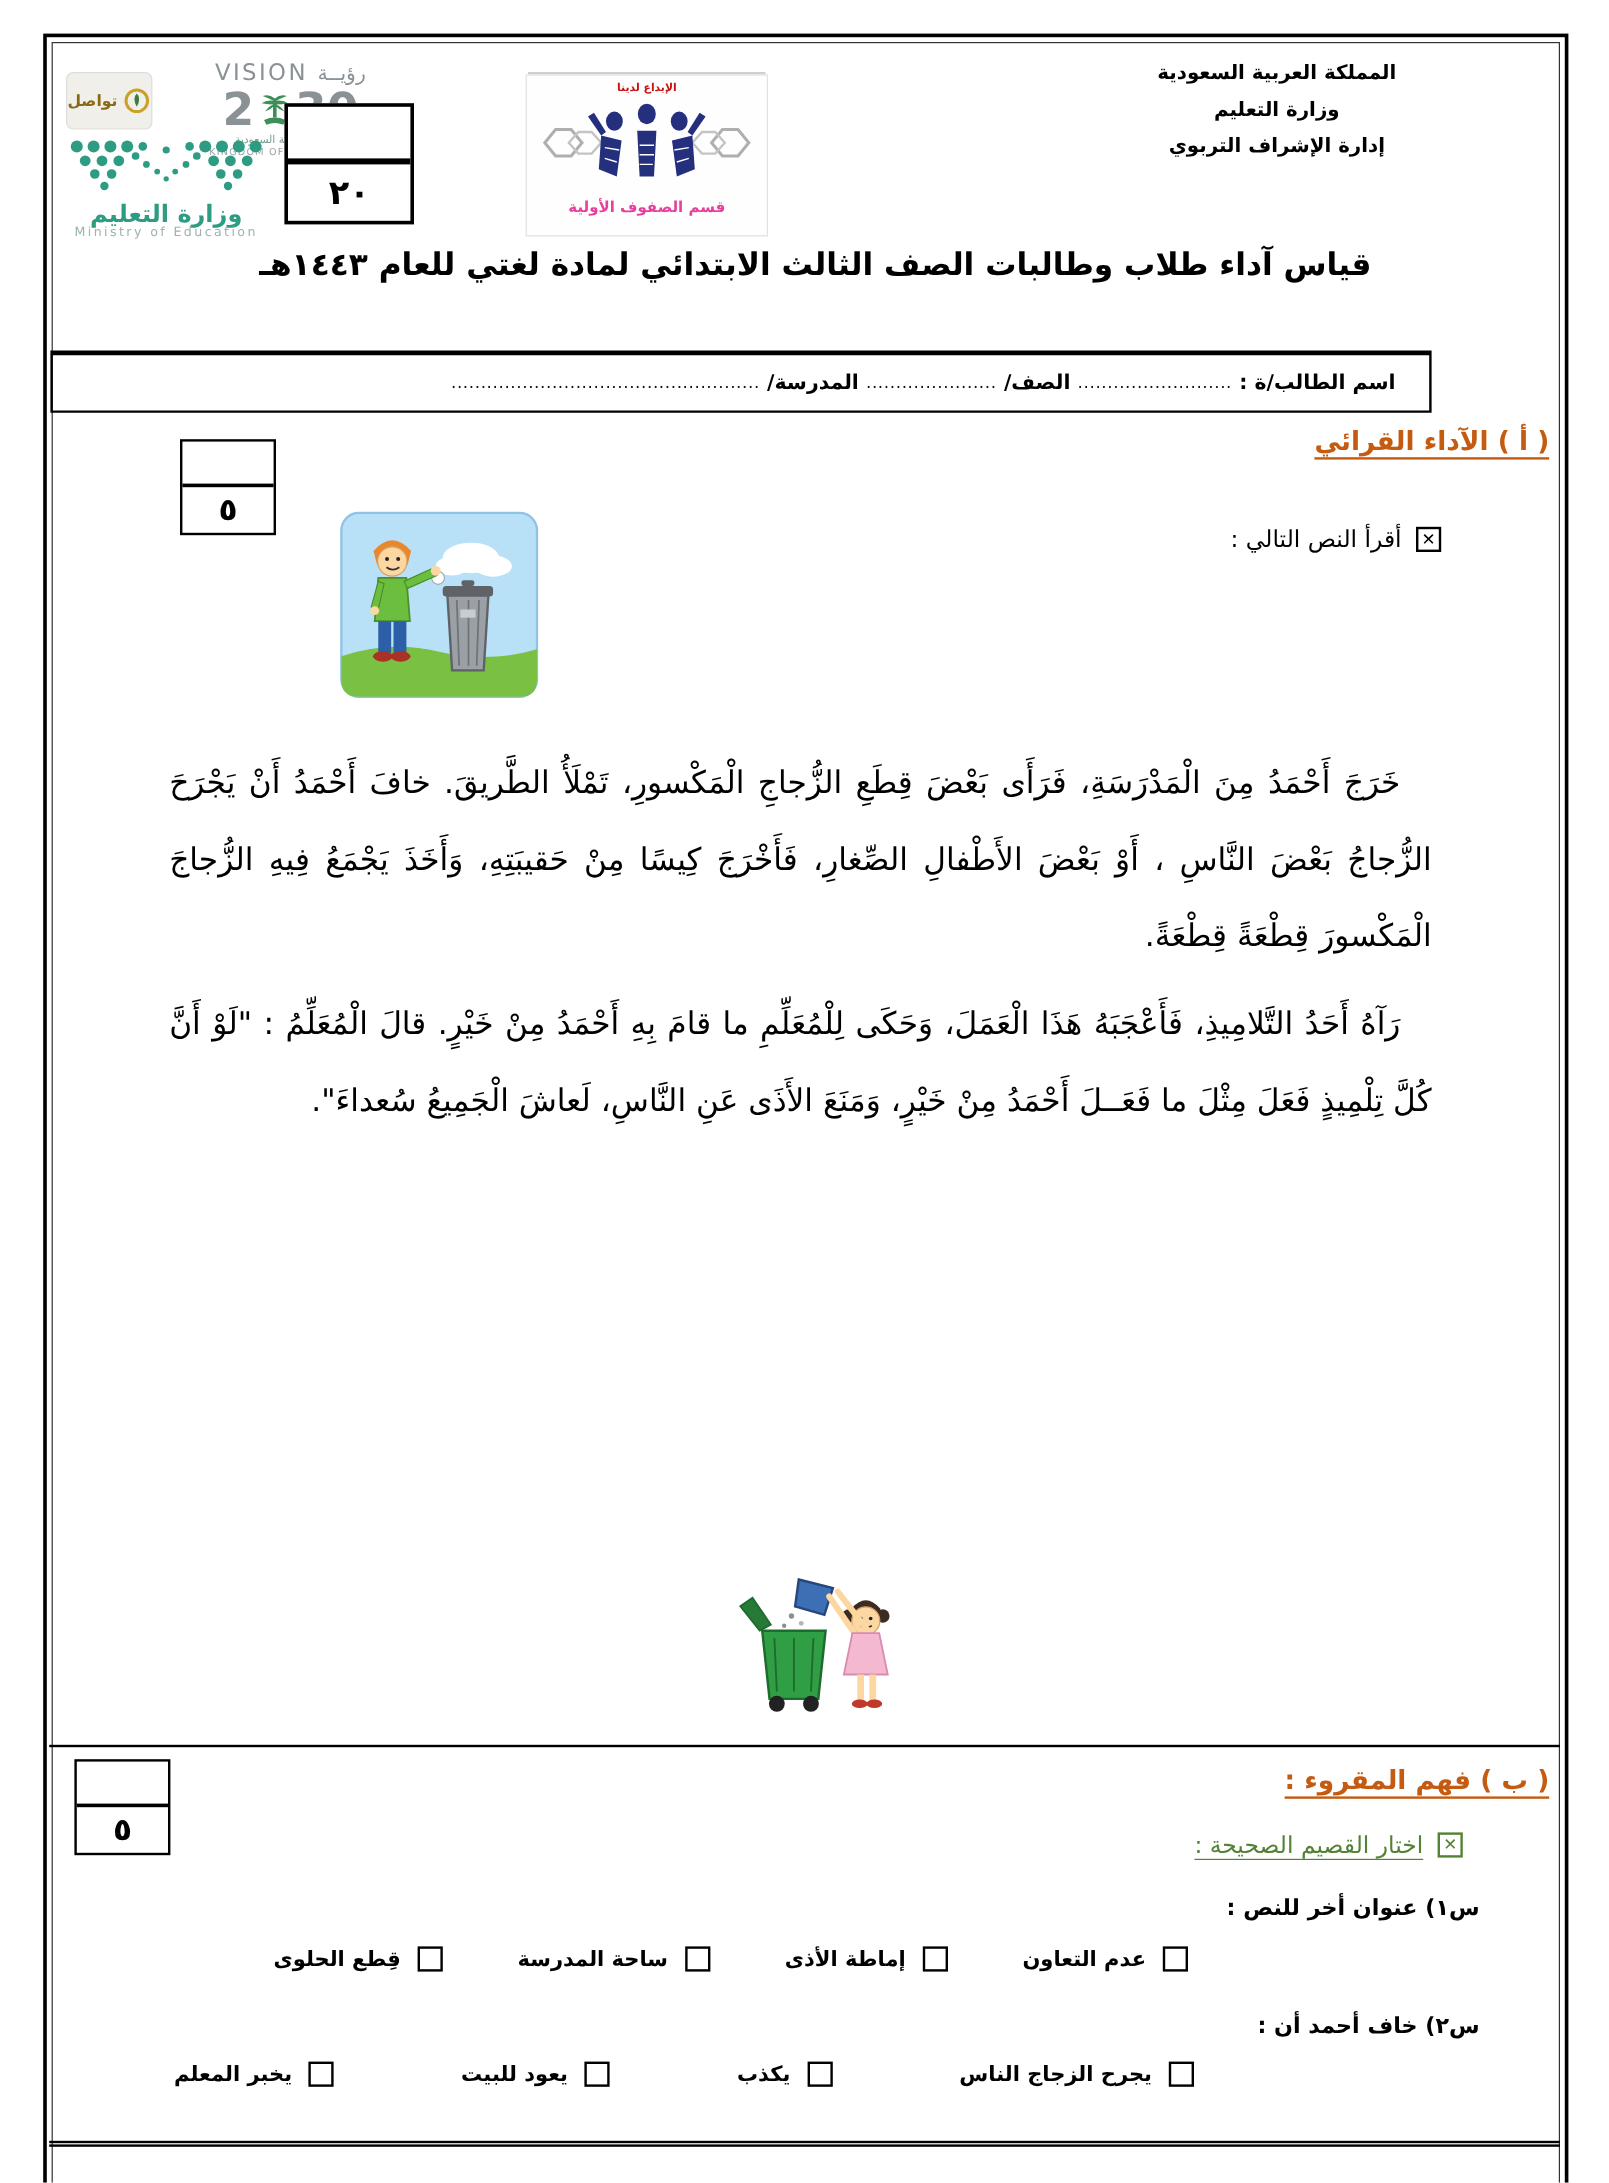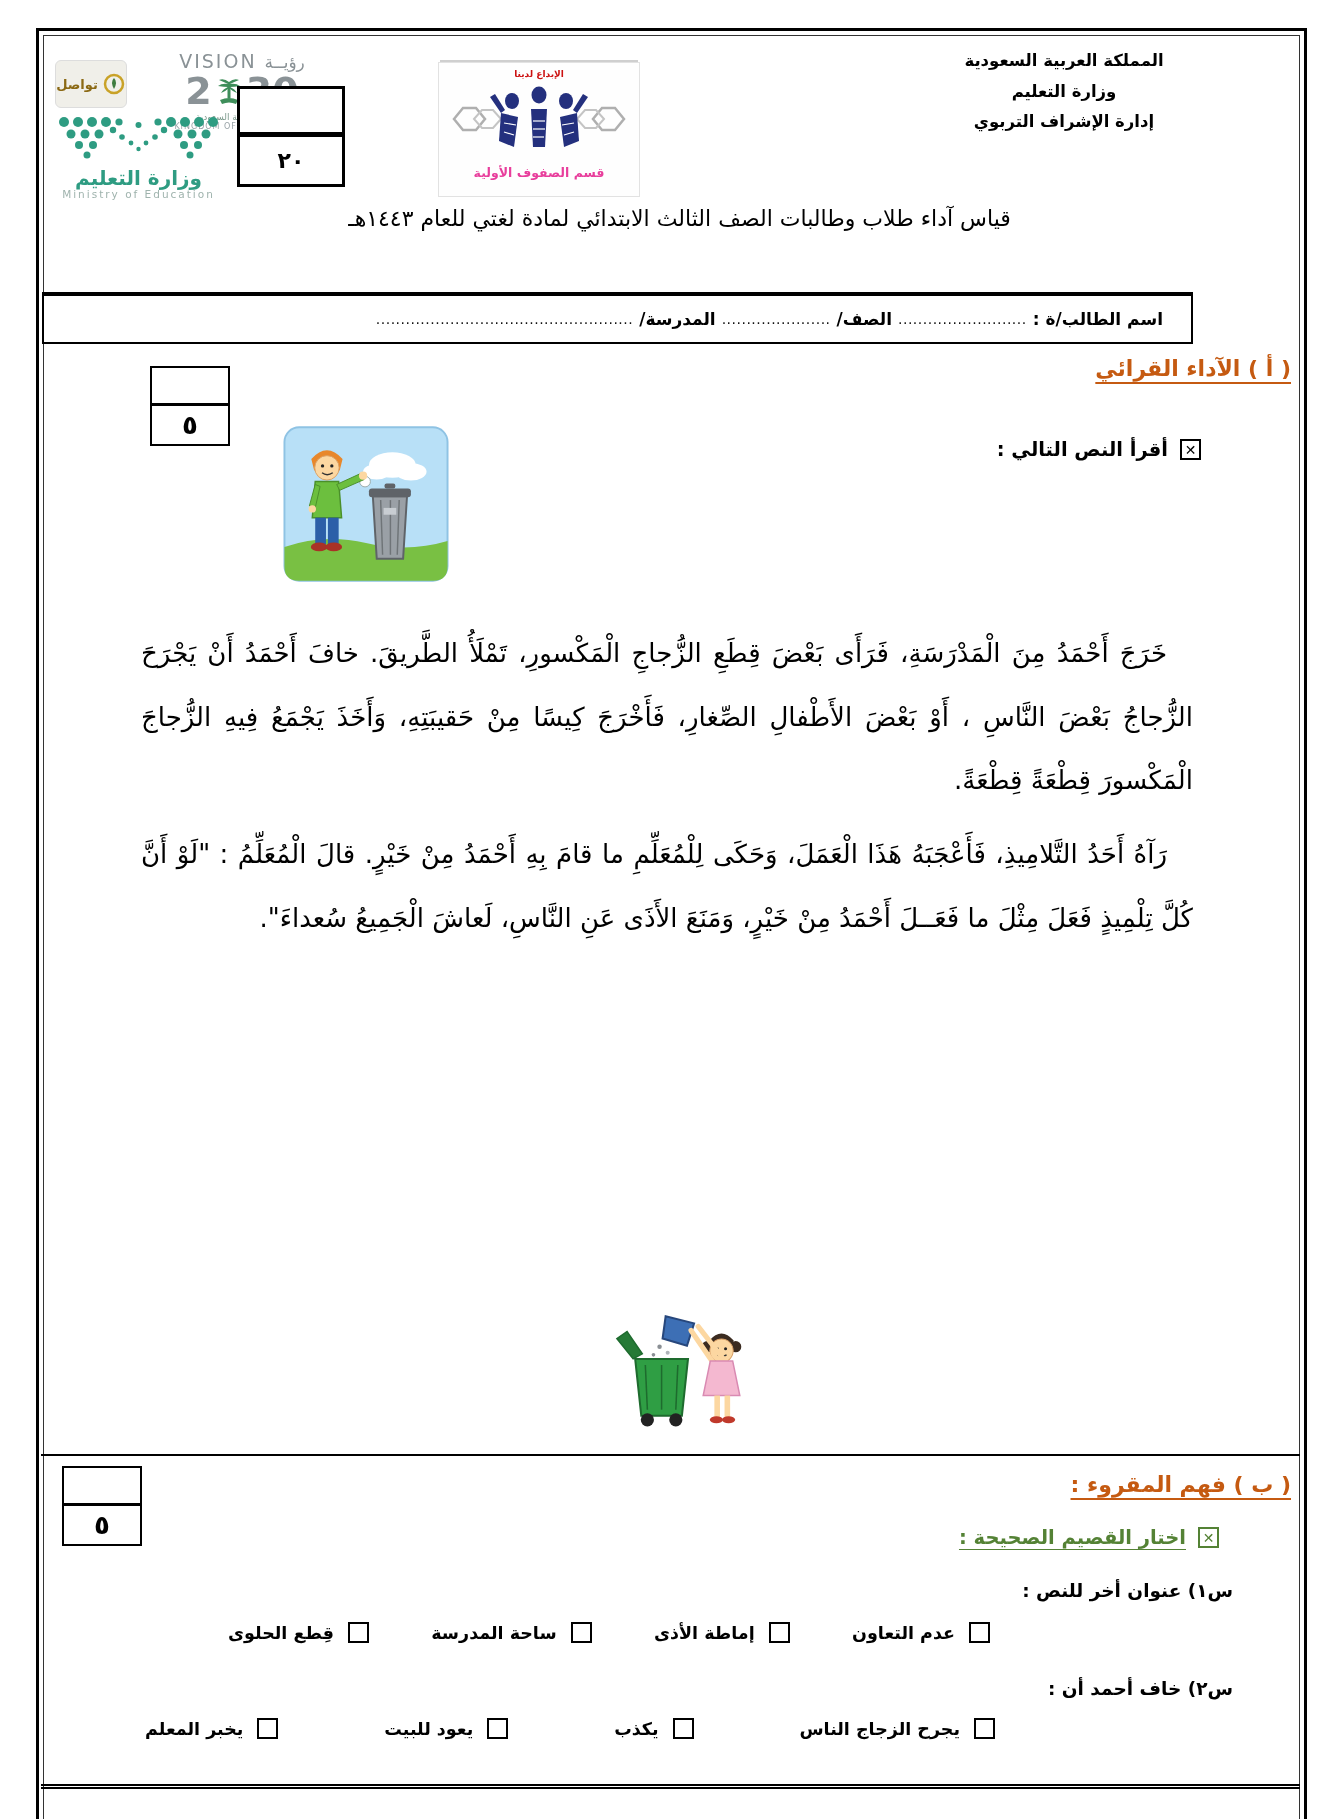--- a/index.html
+++ b/index.html
@@ -18,45 +18,45 @@
   .vision{left:128px;top:50px;width:228px;text-align:center;color:#8A9296;direction:ltr;}
   .v-row1{font-size:19px;letter-spacing:2px;display:flex;justify-content:center;gap:8px;align-items:baseline;}
   .v-row1 .v-ar{font-size:17px;letter-spacing:0;}
   .v-row2{font-size:38px;font-weight:bold;line-height:38px;display:flex;justify-content:center;align-items:center;gap:2px;}
   .v-row3{font-size:9px;color:#7E9B8E;margin-top:2px;}
   .v-row4{font-size:8px;letter-spacing:1px;color:#9AA4A8;}
   .score-box{border:3px solid #000;background:#fff;box-sizing:border-box;}
   .sb20{left:237px;top:86px;width:108px;height:101px;}
   .score-top{height:50%;border-bottom:5px solid #000;box-sizing:border-box;}
   .sb5 .score-top{border-bottom:3px solid #000;}
-  .score-bottom{height:50%;display:flex;align-items:center;justify-content:center;font-size:22px;font-weight:bold;}
+  .score-bottom{height:50%;display:flex;align-items:center;justify-content:center;font-size:28px;font-weight:bold;}
   .dept{left:438px;top:62px;width:200px;height:133px;background:#FEFEFE;border:1px solid #E2E2E2;text-align:center;
         box-shadow:0 -4px 0 -2px #cfcfcf;}
   .dept-motto{font-size:9px;color:#CC1111;margin-top:6px;font-weight:bold;}
   .dept-cap{font-size:12.5px;color:#E83E9C;font-weight:bold;margin-top:2px;}
   .moe{left:46px;top:112px;width:185px;text-align:center;}
   .moe-ar{font-size:20px;font-weight:bold;color:#2E9C82;line-height:20px;}
   .moe-en{font-size:10.5px;color:#9FB3AD;letter-spacing:2px;direction:ltr;}
 
-  .doc-title{top:206px;left:40px;right:40px;text-align:center;font-size:22px;font-weight:normal;margin-left:18px;}
+  .doc-title{top:206px;left:40px;right:40px;text-align:center;font-size:26px;font-weight:bold;margin-left:18px;}
 
   .info-box{top:292px;left:42px;right:148px;height:52px;border:2px solid #000;border-top:4px solid #000;
             box-sizing:border-box;display:flex;align-items:center;padding:0 28px;white-space:nowrap;overflow:hidden;}
   .info-box .lbl{font-weight:bold;font-size:17px;}
   .info-box .dots{font-size:14px;letter-spacing:.5px;color:#111;margin:0 6px;}
 
   .sec-head{color:#C55A11;font-weight:bold;font-size:22px;text-decoration:underline;text-underline-offset:6px;}
   .head-a{top:356px;right:50px;}
   .head-b{top:1472px;right:50px;}
   .sb5{width:80px;height:80px;border-width:2.5px;}
   .sbA{right:1111px;left:150px;top:366px;width:80px;}
   .sbB{left:62px;top:1466px;}
   .sb5 .score-bottom{font-size:26px;}
 
-  .instr{display:flex;align-items:center;gap:12px;font-weight:bold;font-size:19.5px;}
+  .instr{display:flex;align-items:center;gap:12px;font-weight:normal;font-size:19.5px;}
   .instr-a{top:438px;right:140px;color:#000;}
   .instr-b{top:1526px;right:122px;color:#548235;}
   .instr-b .instr-txt{text-decoration:underline;text-underline-offset:5px;}
   .xbox{width:21px;height:21px;border:2.5px solid currentColor;display:inline-flex;align-items:center;
         justify-content:center;font-size:14px;font-weight:bold;box-sizing:border-box;flex:0 0 auto;}
   .xbox::before{content:"✕";line-height:1;}
 
   .boy-img{left:283px;top:424px;width:166px;height:160px;}
   .girl-img{left:612px;top:1300px;width:154px;height:132px;}
 

